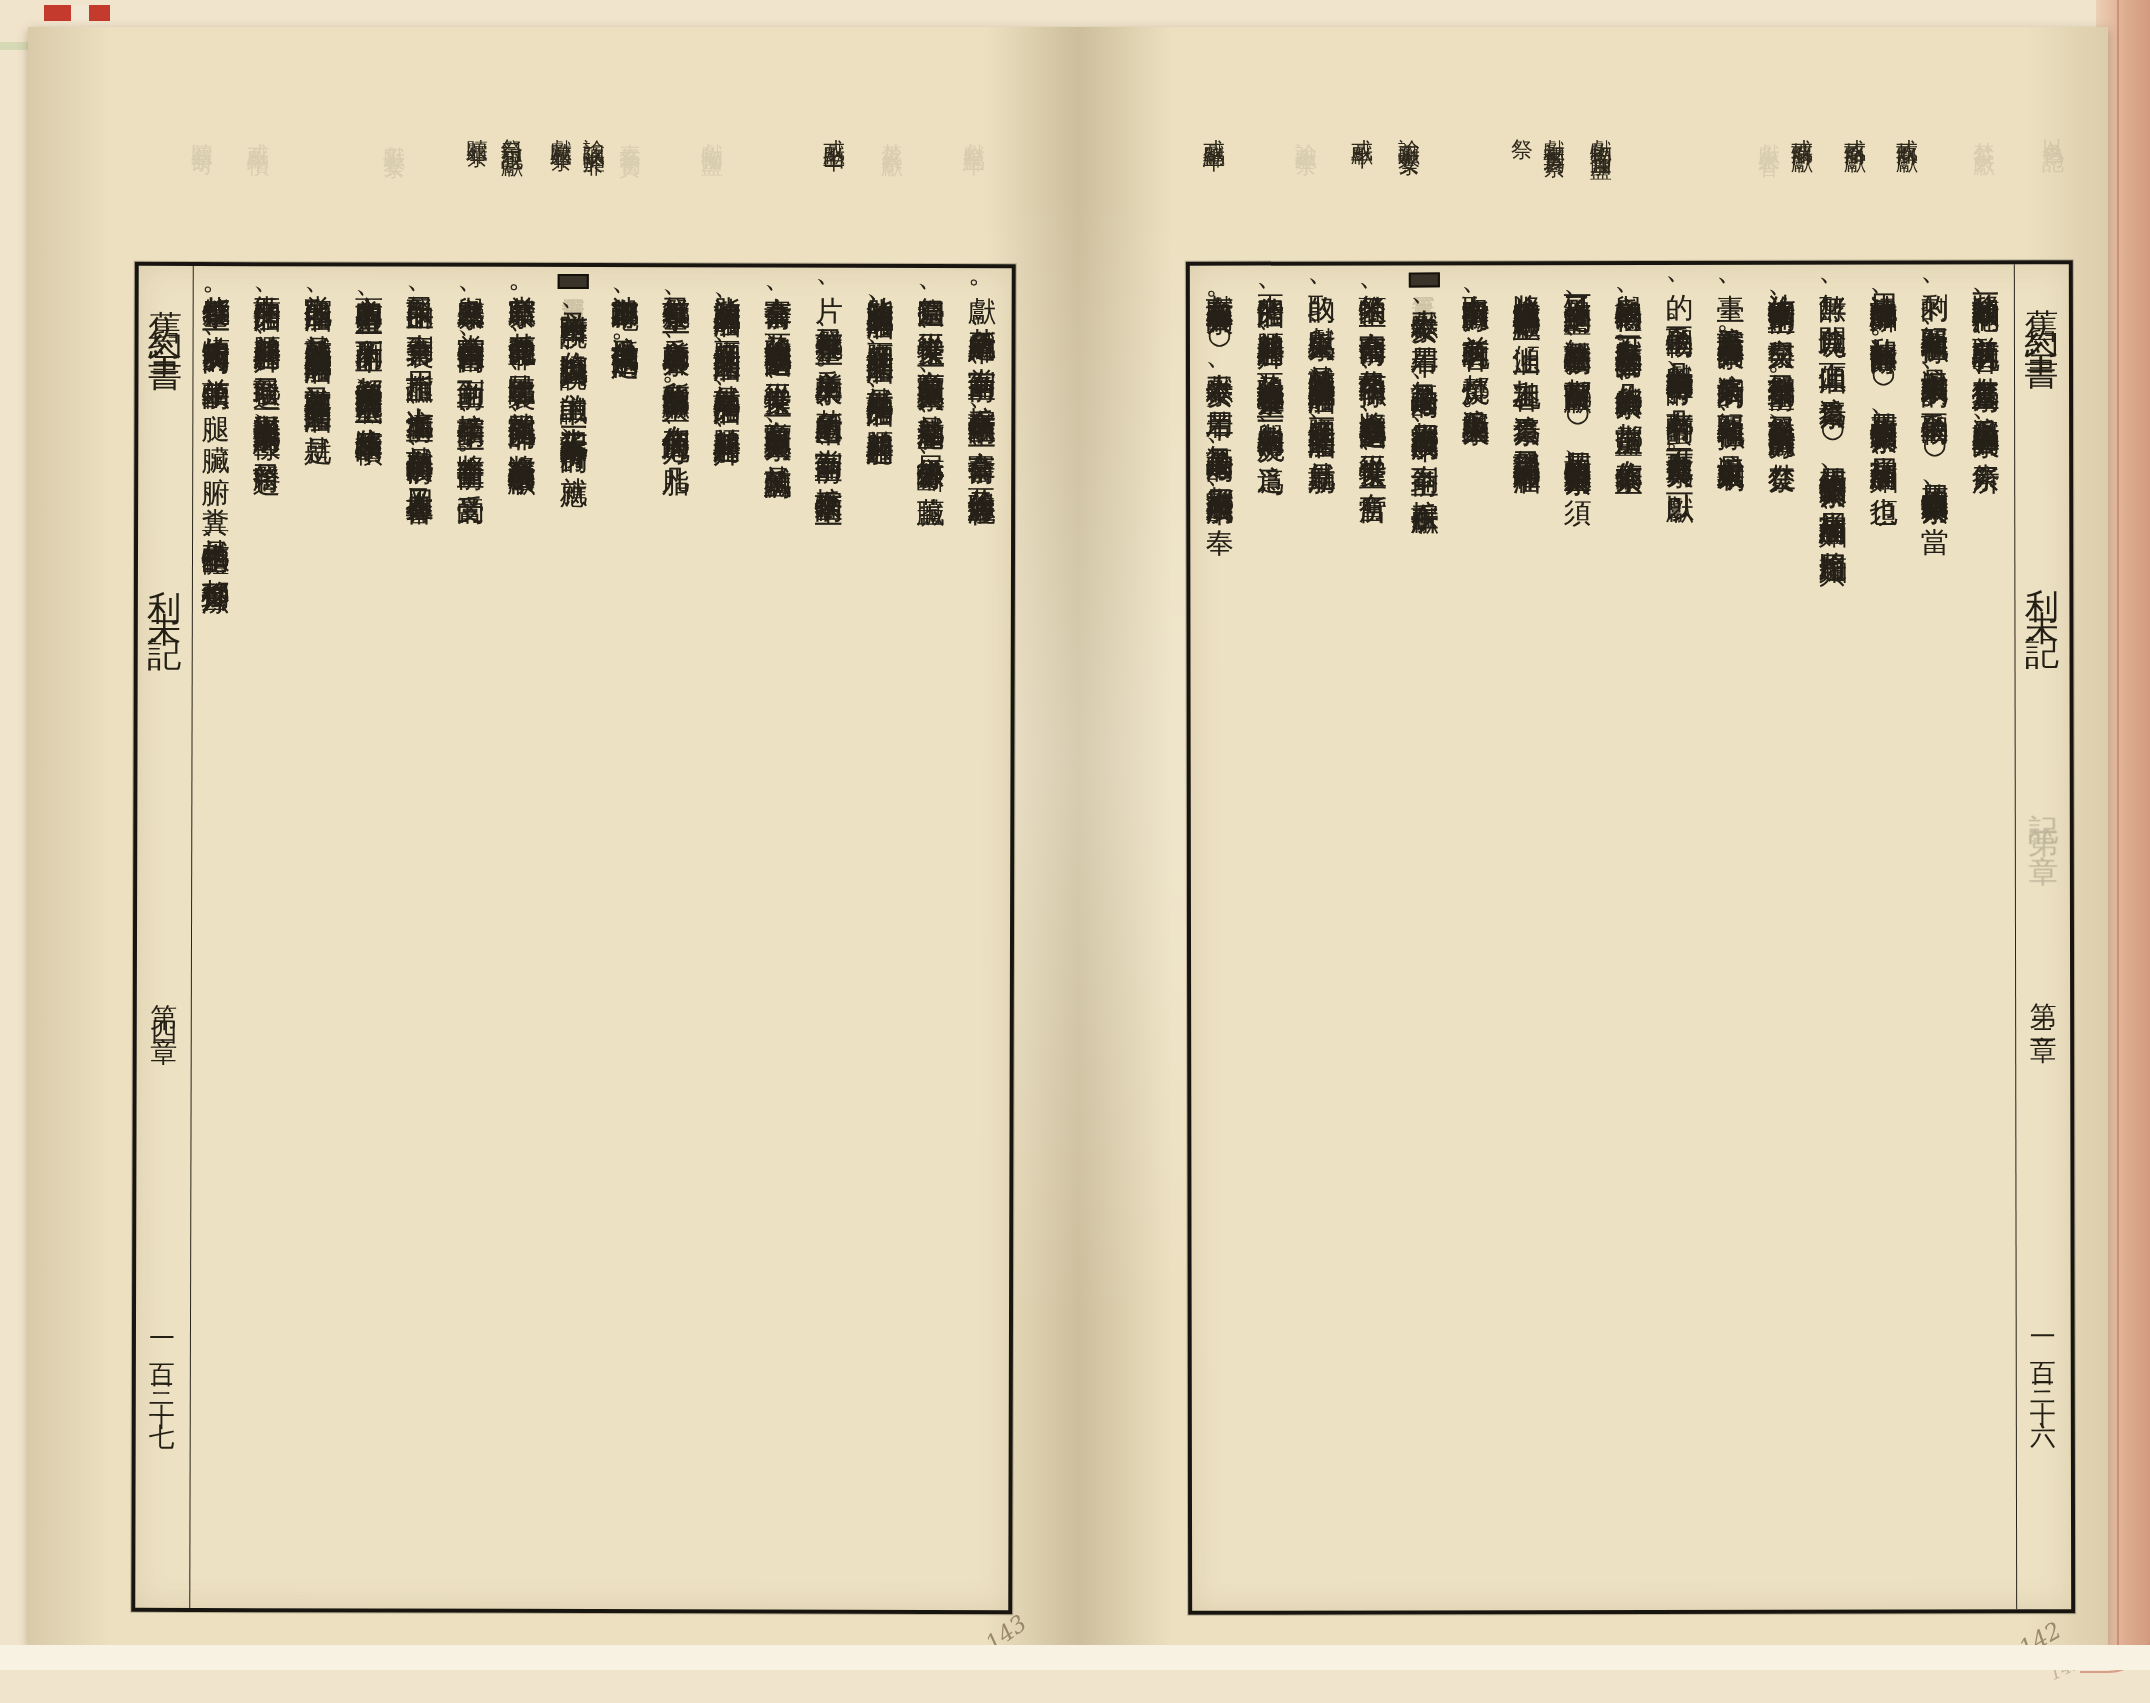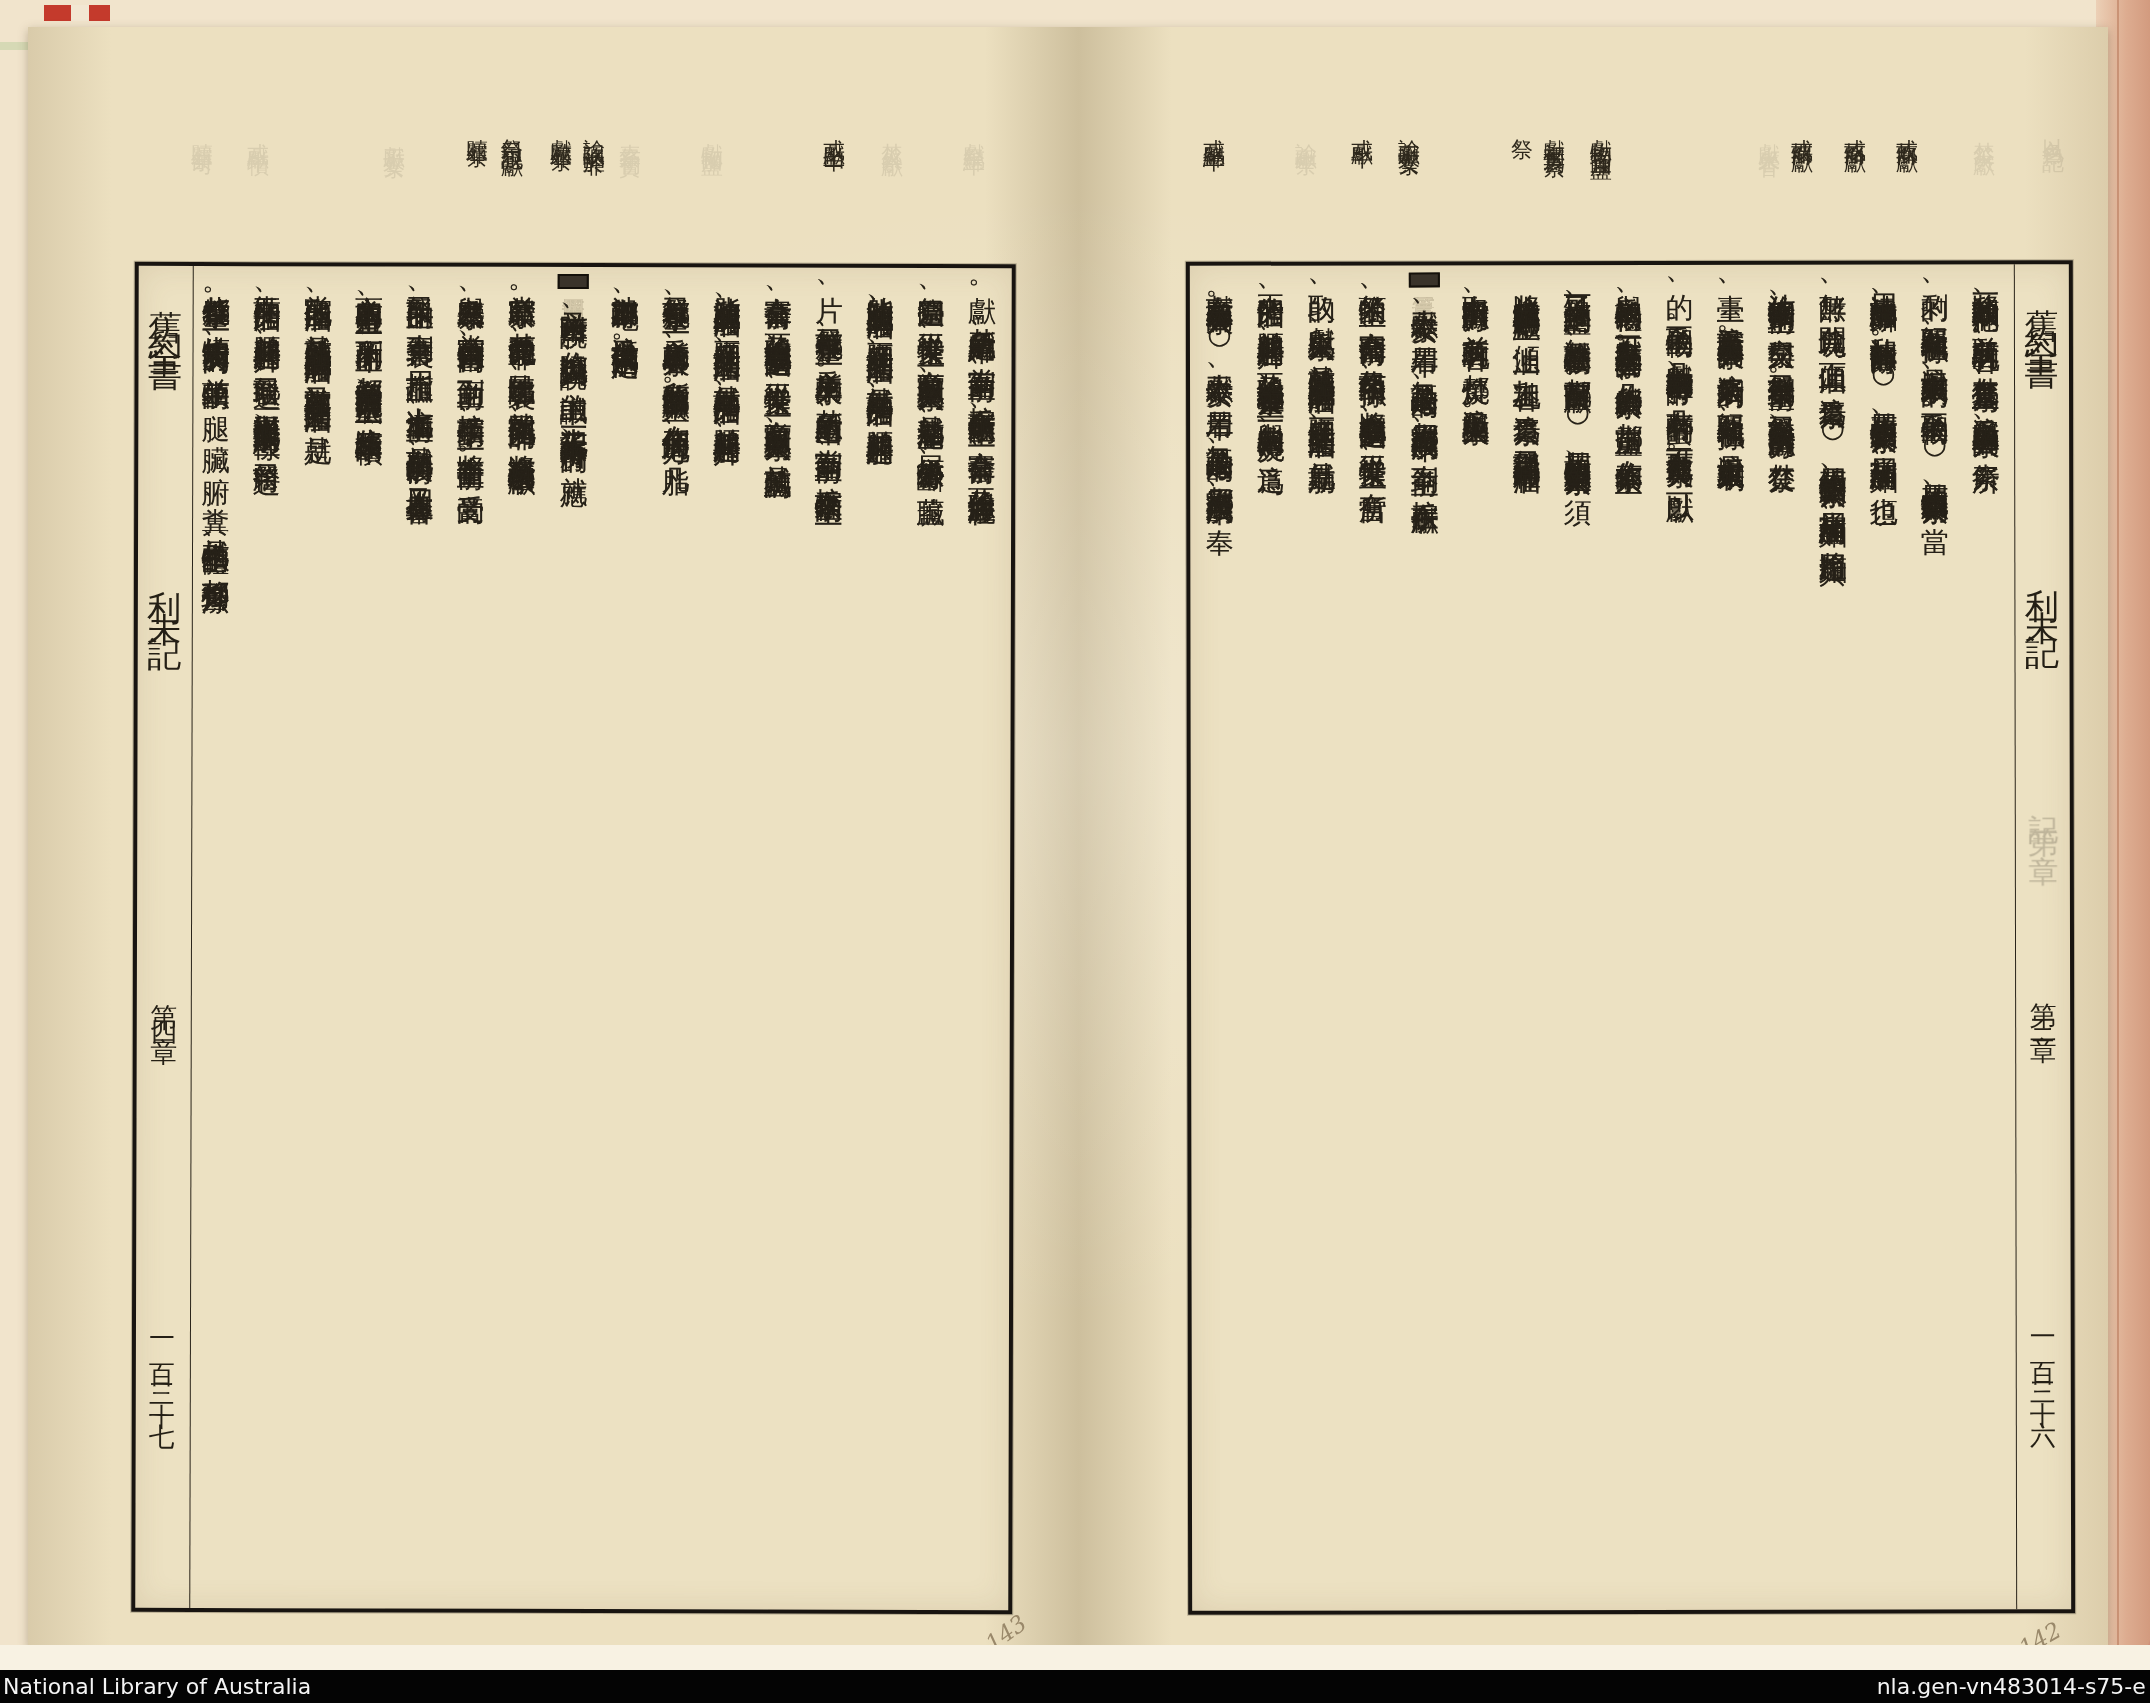--- a/index.html
+++ b/index.html
@@ -169,18 +169,14 @@
           <span class="t-chap">第三章</span>
           <span class="t-page">一百三十六</span>
         </div>
       </div>
       <div class="pencil right">142</div>
       <div class="pencil faint">142</div>
     </section>
   </div>
 
   <div class="white-strip"></div>
-  <footer class="nla-bar">
-    <span class="nla-left">National Library of Australia</span>
-    <span class="nla-right">nla.gen-vn483014-s75-e</span>
-  </footer>
 </div>
 
 
 </body></html>

